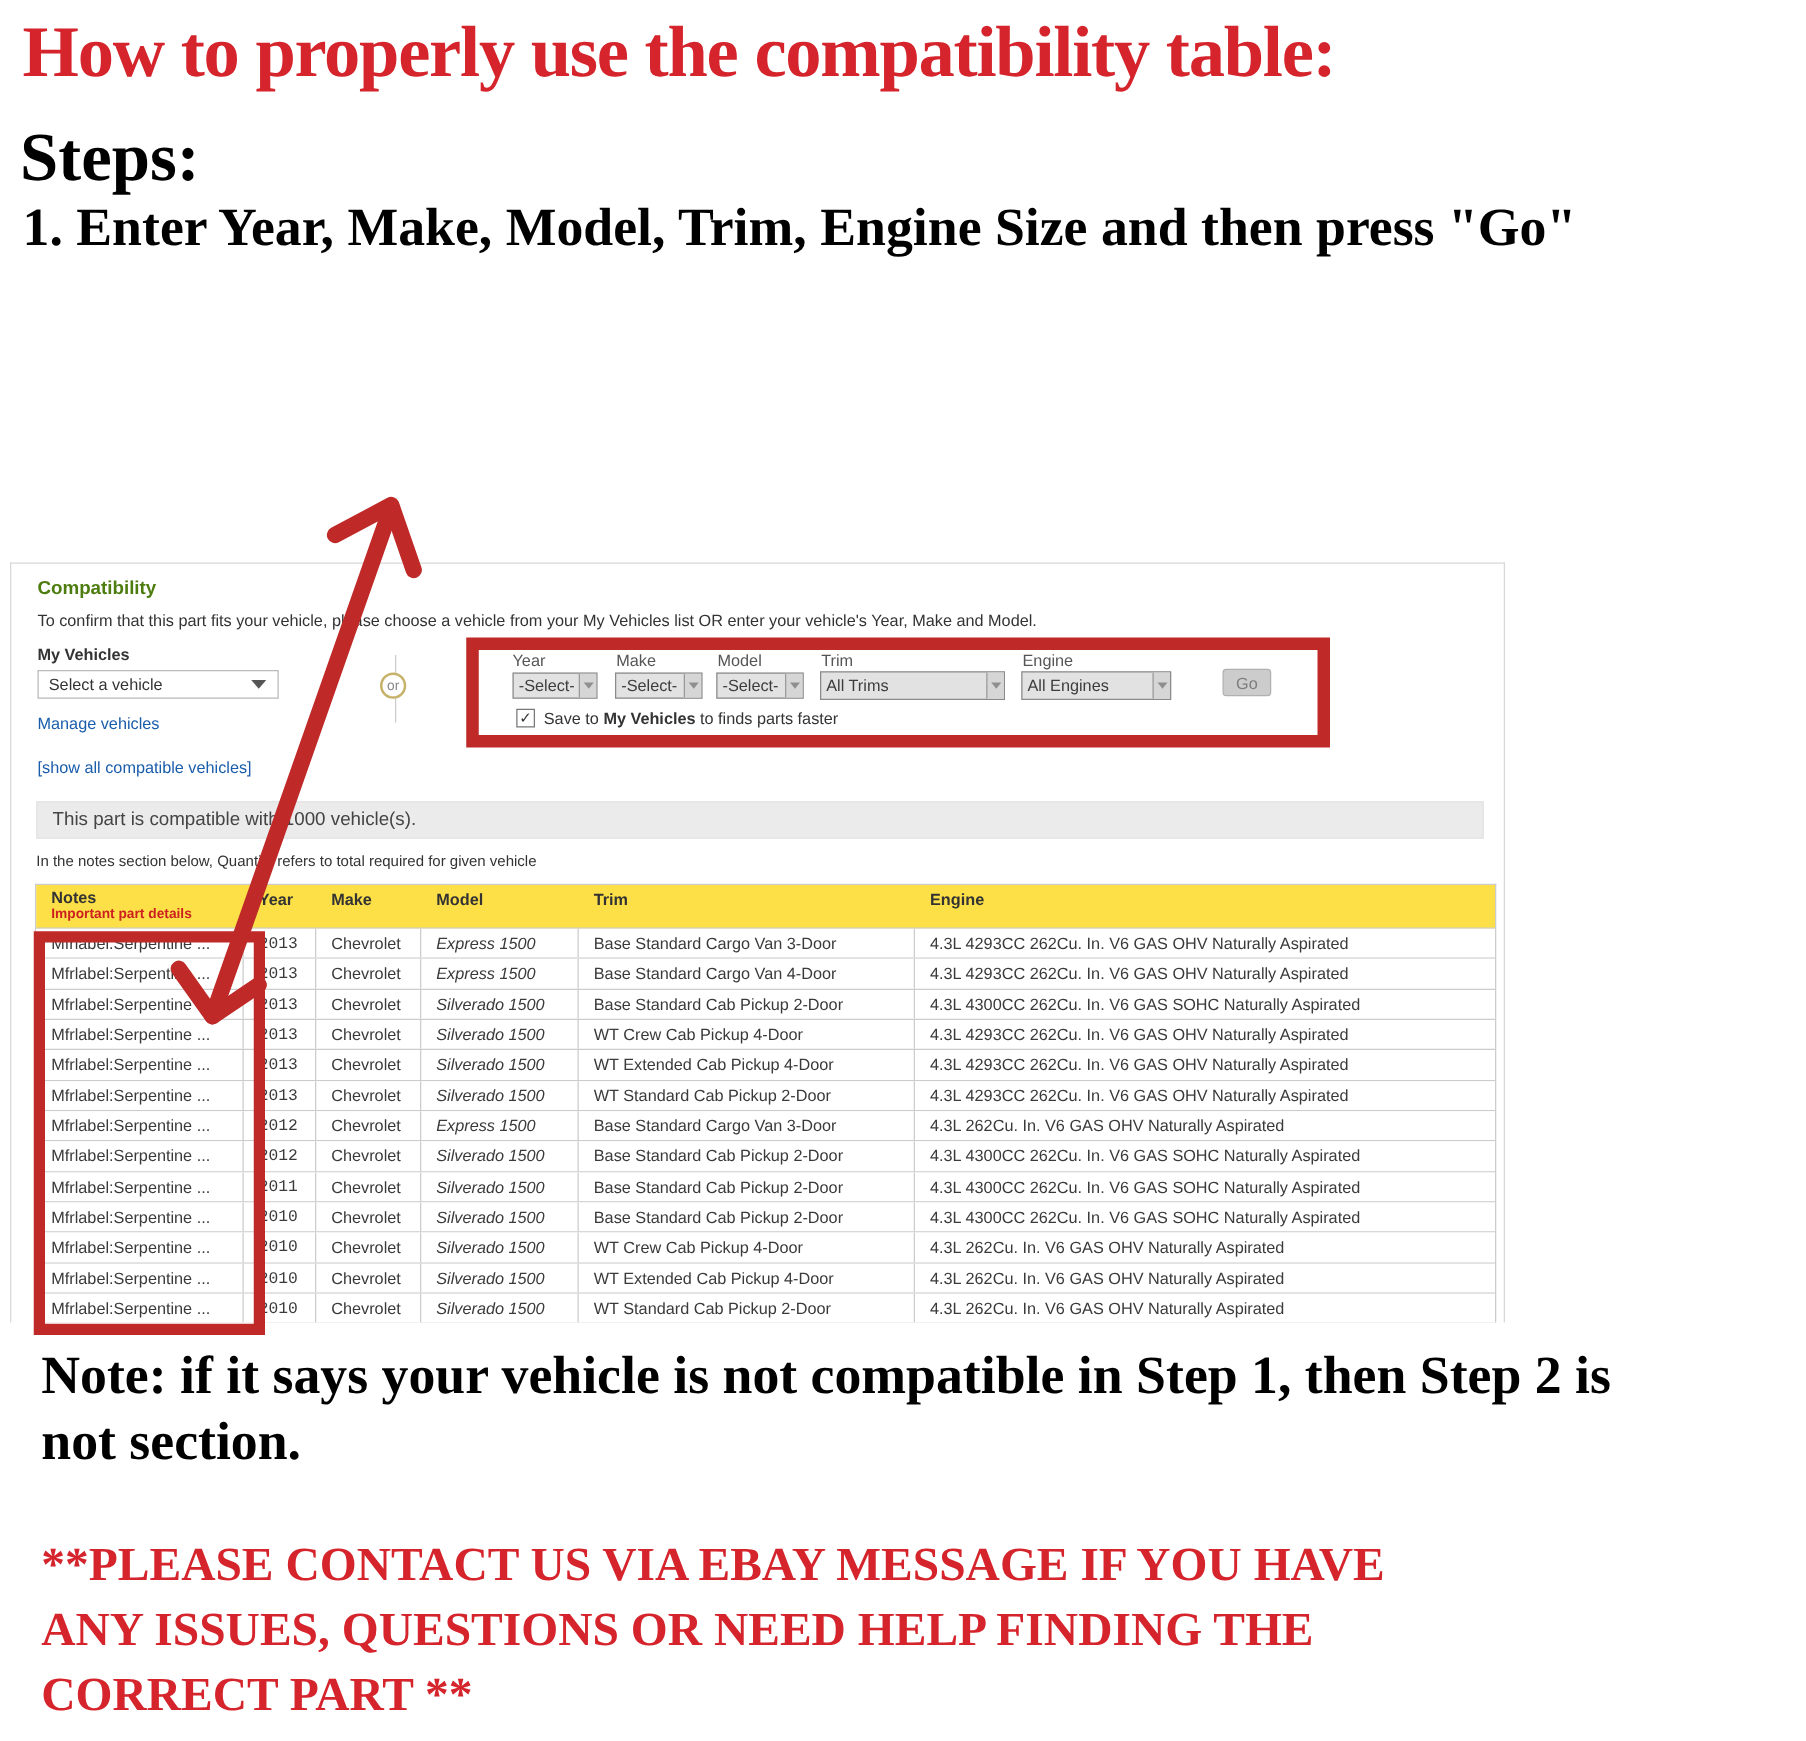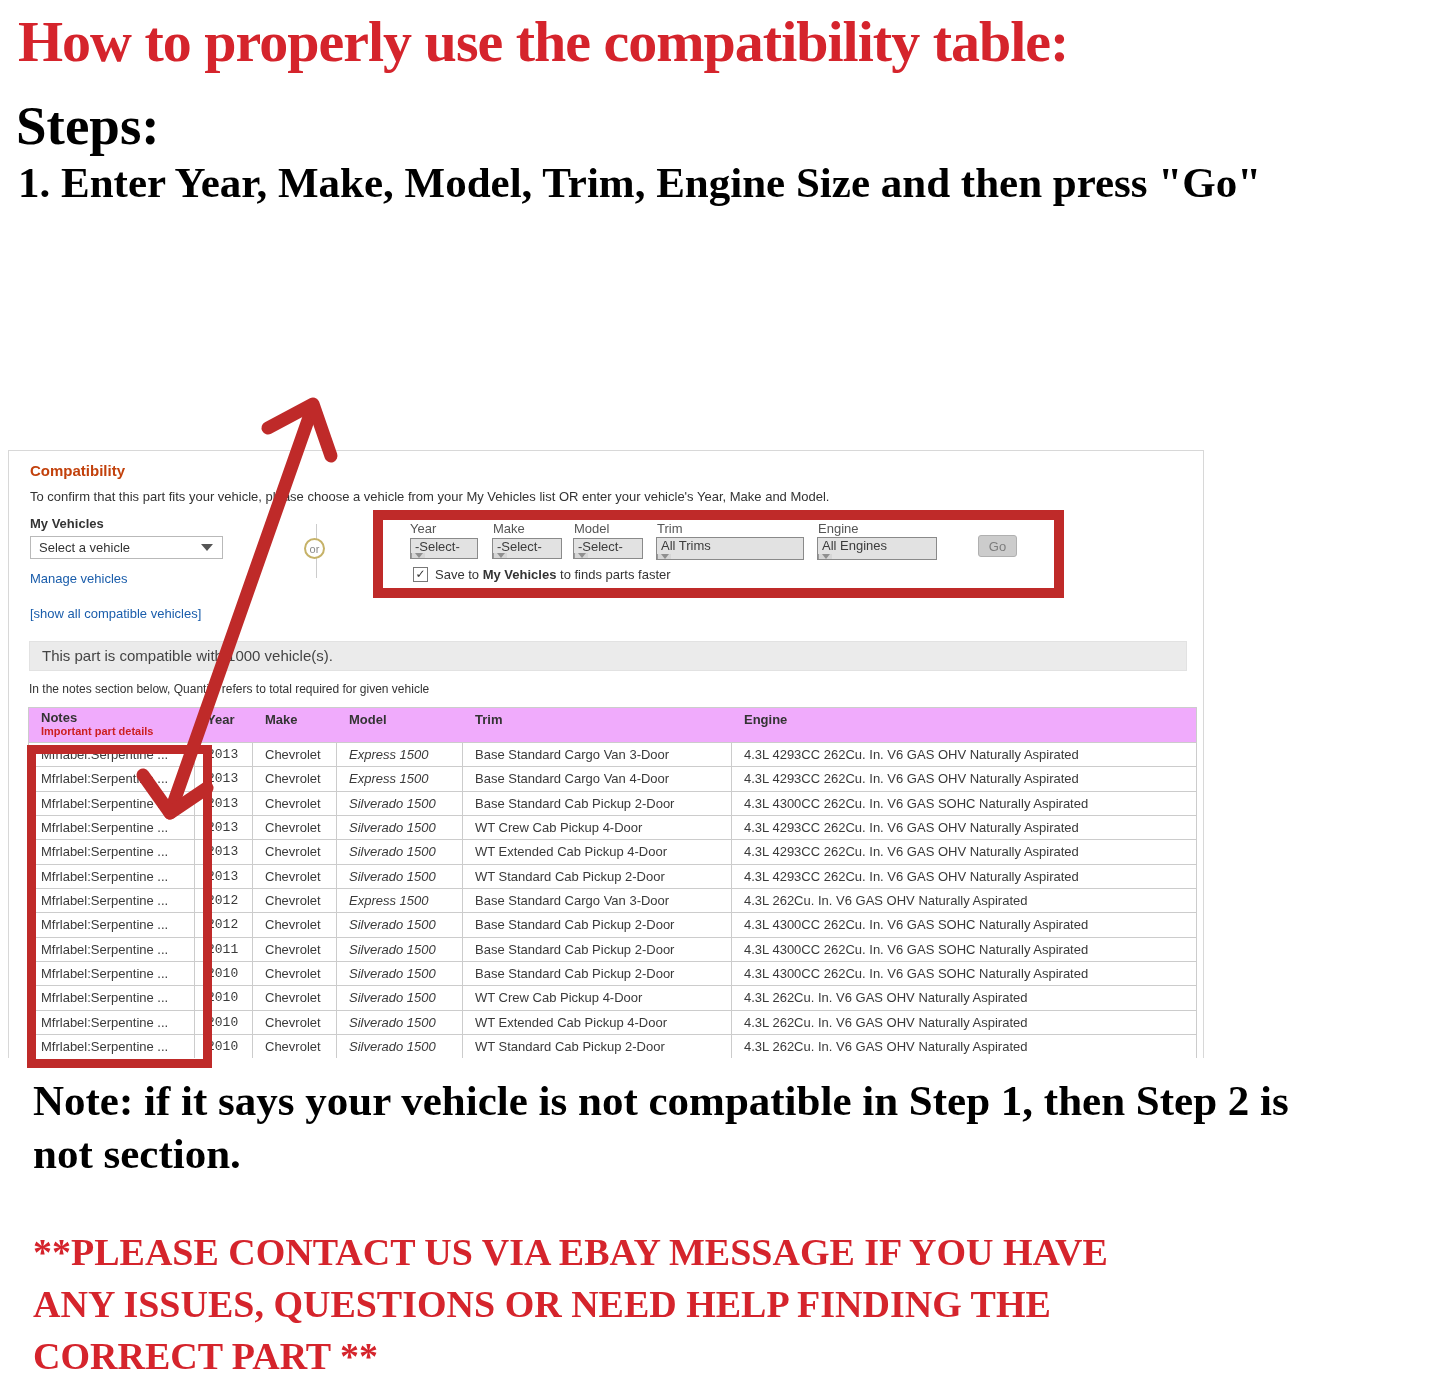--- a/index.html
+++ b/index.html
@@ -11,58 +11,58 @@
   .big-title{position:absolute;left:18px;top:12px;font-size:58px;line-height:1.05;
              color:var(--title-red,#d5242c);letter-spacing:-1px;white-space:nowrap;}
   .steps-label{position:absolute;left:16px;top:94px;font-size:55px;color:#000;}
   .step1{position:absolute;left:18px;top:158px;font-size:43px;color:#000;white-space:nowrap;}
   .step2{position:absolute;left:18px;top:252px;font-size:43px;line-height:50px;color:#000;white-space:nowrap;}
 
   
   .panel{position:absolute;left:8px;top:450px;width:1196px;height:608px;background:#fff;
          border:1px solid #d8d8d8;border-bottom:none;overflow:hidden;box-sizing:border-box;}
   .panel *{box-sizing:border-box;}
-  .w-heading{position:absolute;left:21px;top:11px;font-size:15px;font-weight:bold;color:#c2410c;}
+  .w-heading{position:absolute;left:21px;top:11px;font-size:15px;font-weight:bold;color:#4d7c0f;}
   .w-desc{position:absolute;left:21px;top:38px;font-size:13px;color:#333;white-space:nowrap;}
   .mv-label{position:absolute;left:21px;top:65px;font-size:13px;font-weight:bold;color:#333;}
   .veh-select{position:absolute;left:21px;top:85px;width:193px;height:23px;background:#fff;
               border:1px solid #b9b9b9;font-size:13px;color:#333;display:flex;align-items:center;
               padding-left:8px;cursor:pointer;}
   .veh-caret{position:absolute;right:9px;top:7px;width:0;height:0;border-left:6px solid transparent;
              border-right:6px solid transparent;border-top:7px solid #555;}
   .link{position:absolute;font-size:13px;color:var(--link-blue,#1a5dab);cursor:pointer;white-space:nowrap;}
   .mv-manage{left:21px;top:120px;}
   .mv-showall{left:21px;top:155px;}
   .or-divider{position:absolute;left:307px;top:73px;width:1px;height:54px;background:#ccc;}
   .or-circle{position:absolute;left:295px;top:87px;width:21px;height:21px;border:2px solid #c6b268;
              border-radius:50%;background:#fff;font-size:11px;color:#888;display:flex;
              align-items:center;justify-content:center;}
   .finder-frame{position:absolute;left:364px;top:59px;width:691px;height:88px;
                 border:10px solid var(--accent-red,#bf2a29);}
   .f-label{position:absolute;top:70px;font-size:13px;color:#555;}
   .sel{position:absolute;height:21px;background:#e2e2e2;border:1px solid #8a8a8a;display:flex;
-       font-size:13px;color:#3c3c3c;cursor:pointer;flex-direction:column;}
+       align-items:center;font-size:13px;color:#3c3c3c;cursor:pointer;}
   .sel .sel-txt{flex:1;padding-left:4px;white-space:nowrap;overflow:hidden;}
   .sel .chev{width:14px;align-self:stretch;border-left:1px solid #9a9a9a;background:#d6d6d6;
              display:flex;align-items:center;justify-content:center;}
   .chev i{display:block;width:0;height:0;border-left:4px solid transparent;
           border-right:4px solid transparent;border-top:5px solid #8f8f8f;}
   .go-btn{position:absolute;left:969px;top:84px;width:39px;height:22px;background:#cccccc;
           border:1px solid #b0b0b0;border-radius:3px;font-size:13px;color:#7d7d7d;
           display:flex;align-items:center;justify-content:center;cursor:pointer;}
   .save-check{position:absolute;left:404px;top:116px;width:15px;height:15px;background:#fff;
               border:1px solid #777;font-size:12px;color:#333;line-height:13px;text-align:center;cursor:pointer;}
   .save-label{position:absolute;left:426px;top:116px;font-size:13px;color:#333;white-space:nowrap;}
   .banner{position:absolute;left:20px;top:190px;width:1158px;height:30px;background:#ebebeb;
           border:1px solid #e2e2e2;font-size:15px;color:#444;line-height:28px;padding-left:12px;}
   .notes-hint{position:absolute;left:20px;top:231px;font-size:12px;color:#333;}
 
   
   .ctable{position:absolute;left:19px;top:256px;width:1169px;border:1px solid #ccc;border-bottom:none;}
-  .thead{display:flex;height:35px;background:#f0abfc;border-bottom:1px solid #ccc;}
+  .thead{display:flex;height:35px;background:#fde047;border-bottom:1px solid #ccc;}
   .hcell{padding:4px 0 0 12px;font-size:13px;font-weight:bold;color:#333;white-space:nowrap;overflow:hidden;}
   .h-sub{font-size:11px;font-weight:bold;color:#cc1f1f;margin-top:0px;}
   .trow{display:flex;height:24.33px;border-bottom:1px solid #ccc;background:#fff;}
   .cell{border-right:1px solid #ccc;padding-left:12px;font-size:13px;color:#3a3a3a;
         line-height:23px;white-space:nowrap;overflow:hidden;}
   .c-notes{width:166px;}.c-year{width:58px;font-family:Liberation Mono, monospace;}.c-make{width:84px;}.c-model{width:126px;font-style:italic;}
   .c-trim{width:269px;}.c-engine{flex:1;border-right:none;}
   .hc-notes{width:166px;padding-top:2px;}.hc-year{width:58px;}.hc-make{width:84px;}
   .hc-model{width:126px;}.hc-trim{width:269px;}.hc-engine{flex:1;}
 

